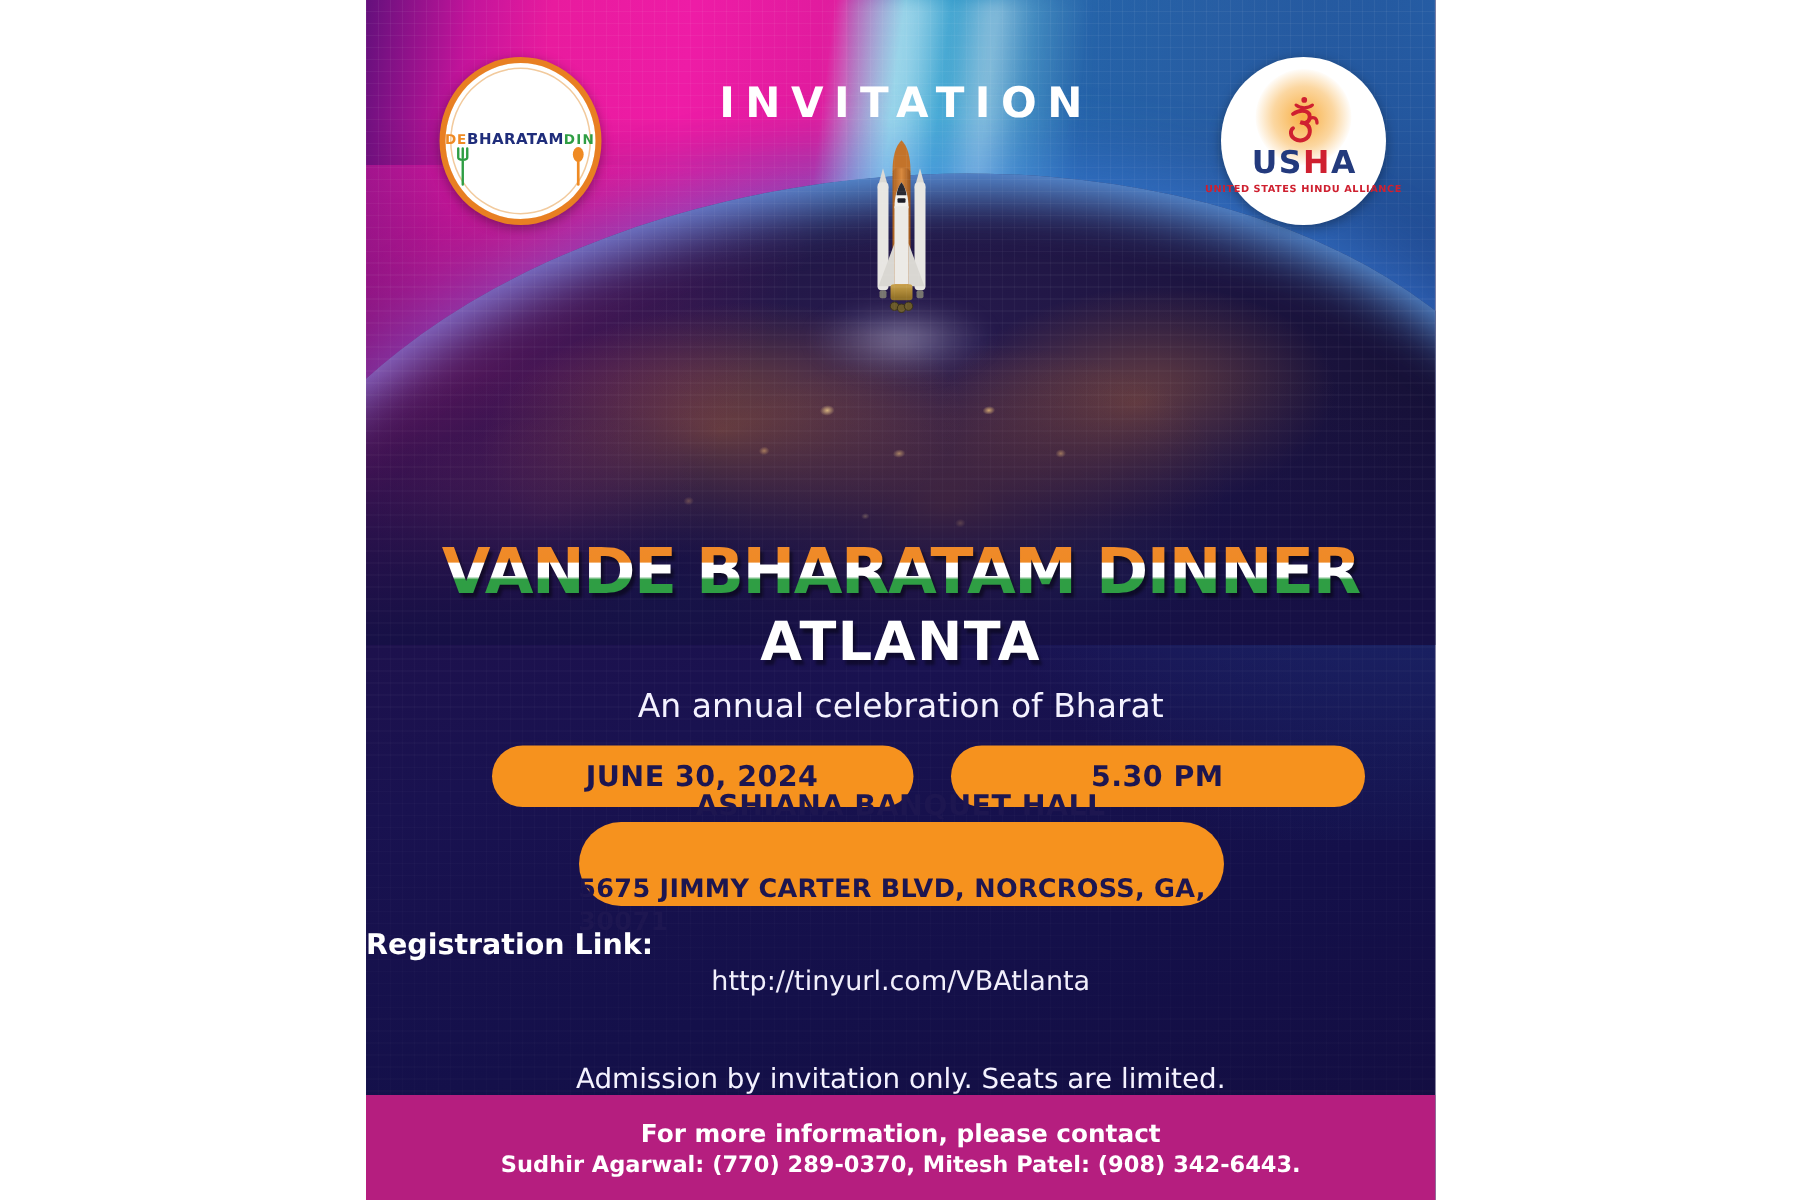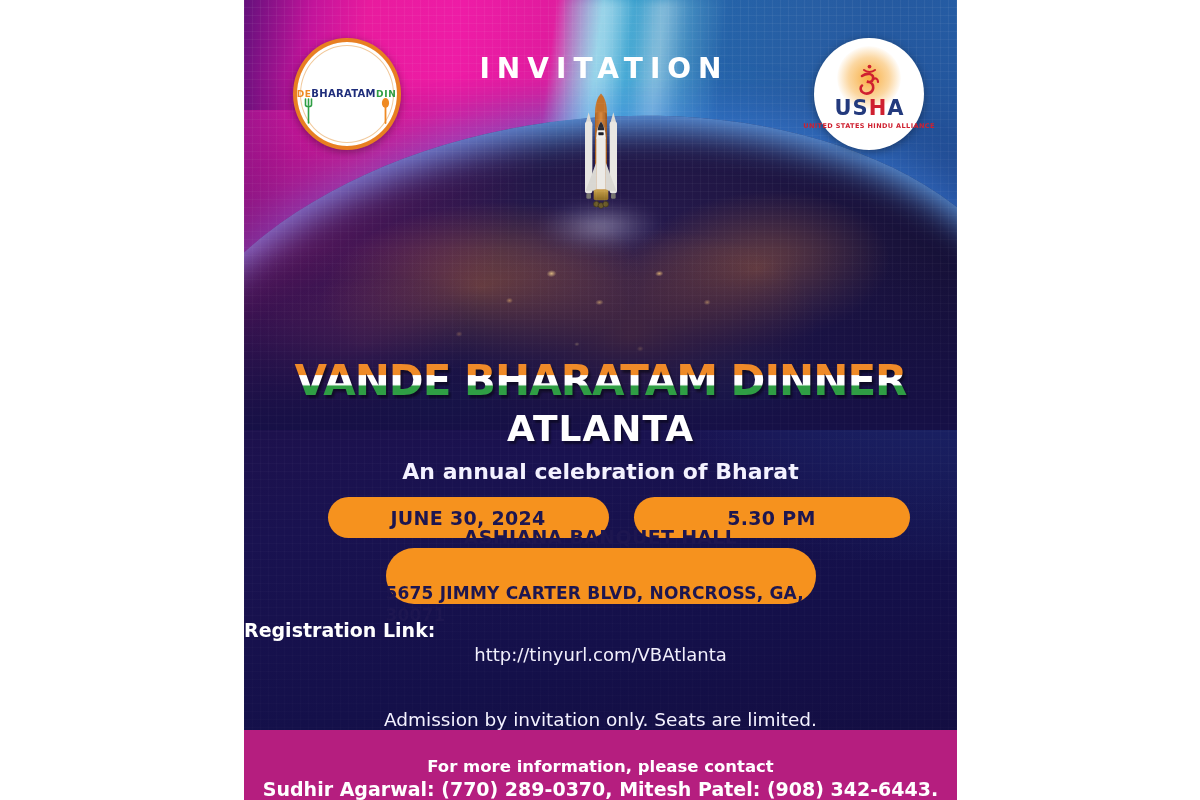--- a/index.html
+++ b/index.html
@@ -90,21 +90,21 @@
   
   .main-title { position:absolute; top:356px; left:0; width:100%; text-align:center;
     font-size:42px; font-weight:800; letter-spacing:-1px; white-space:nowrap;
     background:linear-gradient(180deg,#f08a2c 0%,#ef8a26 38%,#ffffff 40%,#ffffff 58%,#2f9e44 62%,#2f9e44 100%);
     -webkit-background-clip:text; background-clip:text; color:transparent;
     filter:drop-shadow(2px 3px 1px rgba(0,0,0,.45)); }
   .city { position:absolute; top:408px; left:0; width:100%; text-align:center;
     color:#fff; font-size:36px; font-weight:800; letter-spacing:1px;
     text-shadow:2px 3px 2px rgba(0,0,0,.4); }
   .subtitle { position:absolute; top:459px; left:0; width:100%; text-align:center;
-    color:#f4f2ff; font-size:22px; font-weight:700; }
+    color:#f4f2ff; font-size:22px; font-weight:400; }
 
   
   .pill-row { position:absolute; top:497px; left:0; width:100%; display:flex; justify-content:center; gap:25px;padding-left:36px; }
   .pill { height:41px; border-radius:21px; background:#f6921e; color:#1d1650;
     display:flex; align-items:center; justify-content:center; font-weight:700; font-size:19px; letter-spacing:.3px; }
   .pill-date { width:281px; }
   .pill-time { width:276px; }
   .venue-pill { position:absolute; top:548px; left:50%; transform:translateX(-50%); width:430px; height:56px;
     border-radius:28px; background:#f6921e; color:#1d1650;
     display:flex; flex-direction:column; align-items:center; justify-content:center;gap:34px; }
@@ -116,23 +116,23 @@
     color:#fff; font-size:19px; font-weight:700; }
   .reg-url { position:absolute; top:644px; left:0; width:100%; text-align:center;
     color:#f1effc; font-size:18px; font-weight:400; }
   .note-1 { position:absolute; top:680px; left:0; width:100%; text-align:center;
     color:#f4f2ff; font-size:18.5px; font-weight:400;margin-top:29px; }
   .note-2 { position:absolute; top:703px; left:0; width:100%; text-align:center;
     color:#f4f2ff; font-size:18.5px; font-weight:400; }
 
   
   .footer { position:absolute; left:0; bottom:0; width:100%; height:70px; background:#b51e7f;
-    display:flex; flex-direction:column; align-items:center; justify-content:flex-end; gap:2px; }
+    display:flex; flex-direction:column; align-items:center; justify-content:center; gap:2px; }
   .footer-line1 { color:#fff; font-size:16.5px; font-weight:700; }
-  .footer-line2 { color:#fff; font-size:19px; font-weight:700; }
+  .footer-line2 { color:#fff; font-size:15px; font-weight:700; }
 </style>
 </head>
 <body>
 
 <div class="page">
   <div class="poster">
 
     <div class="bg-top"></div>
     <div class="bg-right-blue"></div>
     <div class="aurora"></div>

